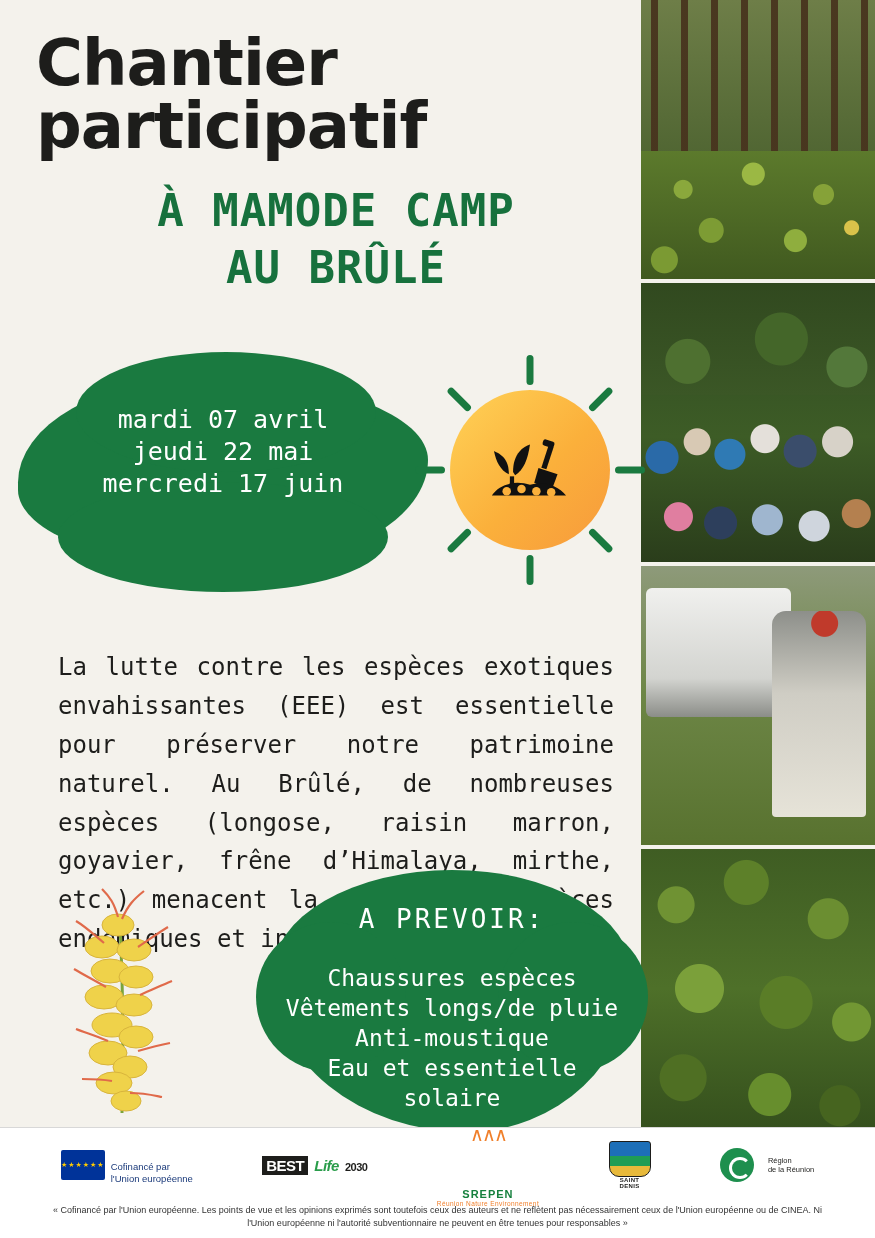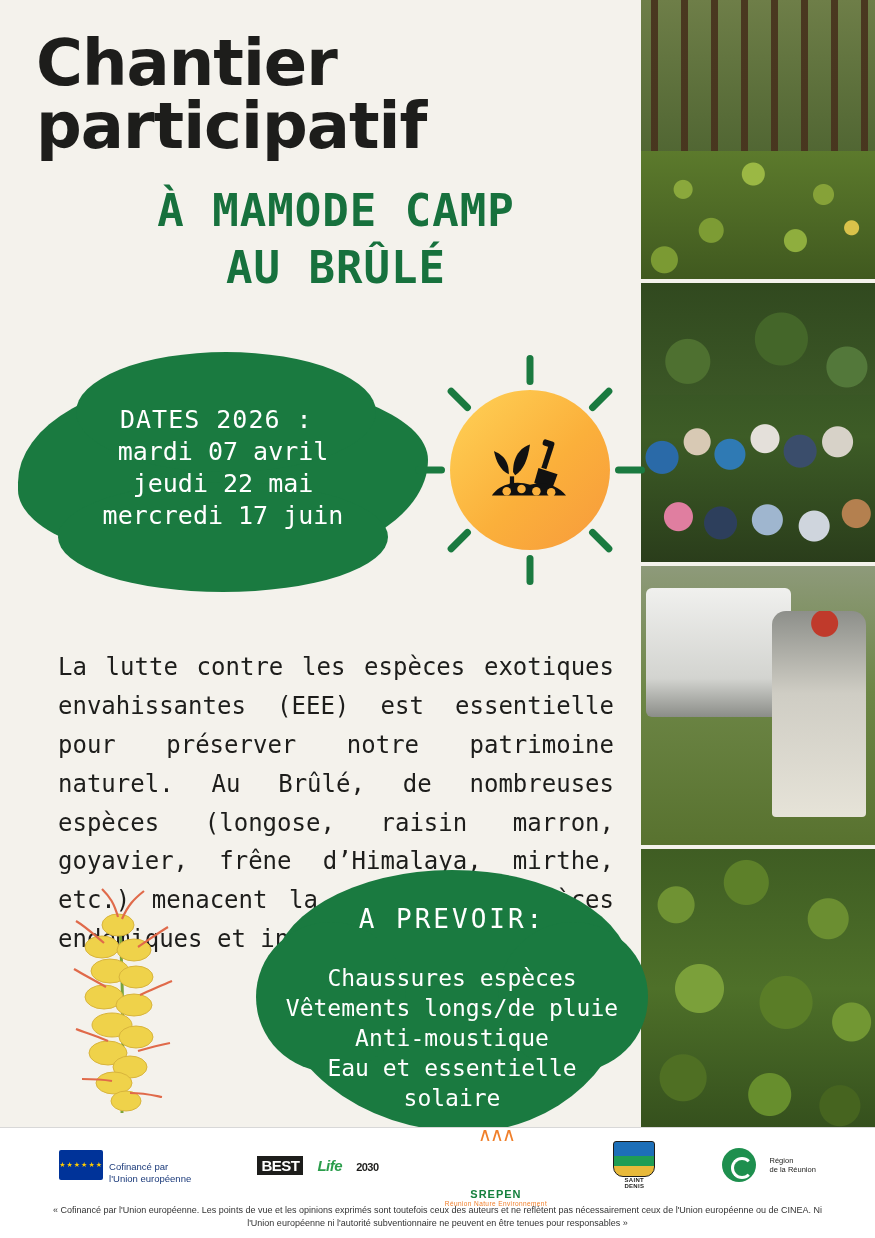--- a/index.html
+++ b/index.html
@@ -362,21 +362,21 @@
     margin-top: 15px;
   }
   .best-life {
     font-family: "Liberation Sans", sans-serif;
     font-weight: bold;
     font-size: 17px;
     color: #1d1d1b;
     letter-spacing: -0.5px;
     display: flex;
     align-items: baseline;
-    gap: 14px;
+    gap: 6px;
   }
   .best-box {
     background: #1d1d1b;
     color: #ffffff;
     padding: 1px 4px;
     font-size: 15px;
   }
   .life-word { color: #2a9d4b; font-style: italic; font-size: 15px; }
   .year-2030 { font-size: 11px; color: #1d1d1b; }
   .srepen {
@@ -471,21 +471,20 @@
   <div class="title-block">
     <div class="title-main">Chantier</div>
     <div class="title-main">participatif</div>
     <div class="title-sub">À MAMODE CAMP</div>
     <div class="title-sub" style="margin-top:0">AU BRÛLÉ</div>
   </div>
 
   <div class="dates-area">
     <div class="blob"></div>
     <div class="dates-text">
-      <div class="dates-label">DATES 2026 :</div>
       <div>mardi 07 avril</div>
       <div>jeudi 22 mai</div>
       <div>mercredi 17 juin</div>
     </div>
 
     <div class="sun">
       <div class="ray" style="transform: translate(-50%,-50%) rotate(0deg) translateY(-100px);"></div>
       <div class="ray" style="transform: translate(-50%,-50%) rotate(45deg) translateY(-100px);"></div>
       <div class="ray" style="transform: translate(-50%,-50%) rotate(90deg) translateY(-100px);"></div>
       <div class="ray" style="transform: translate(-50%,-50%) rotate(135deg) translateY(-100px);"></div>

